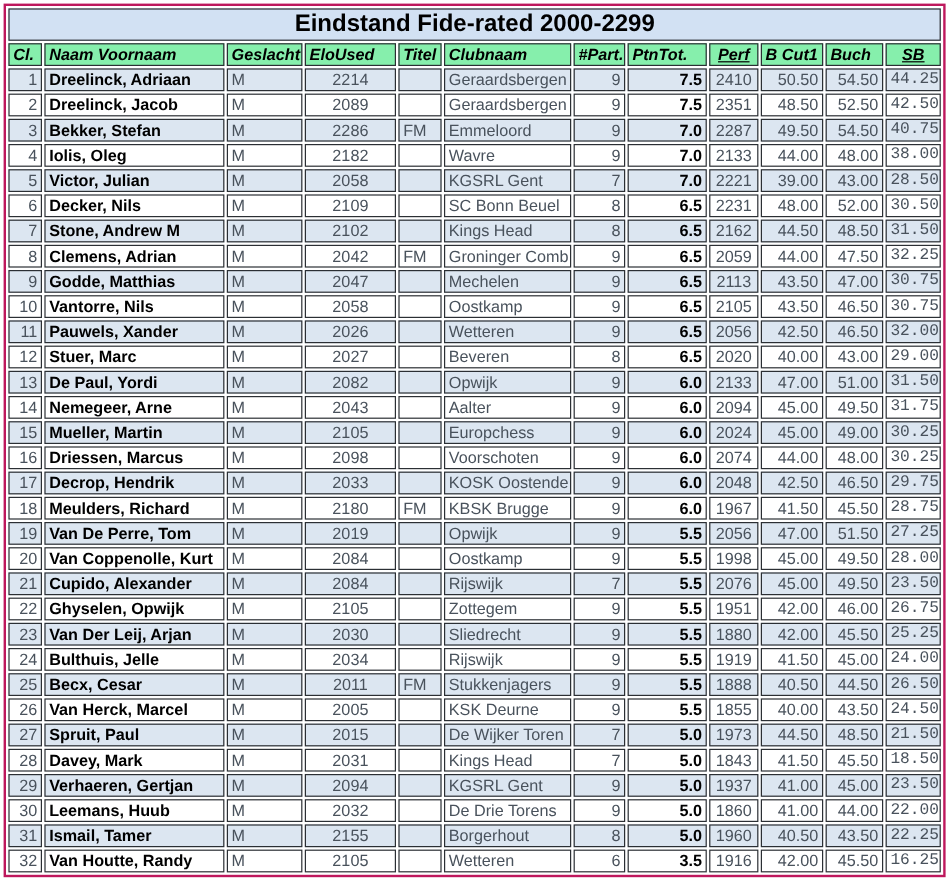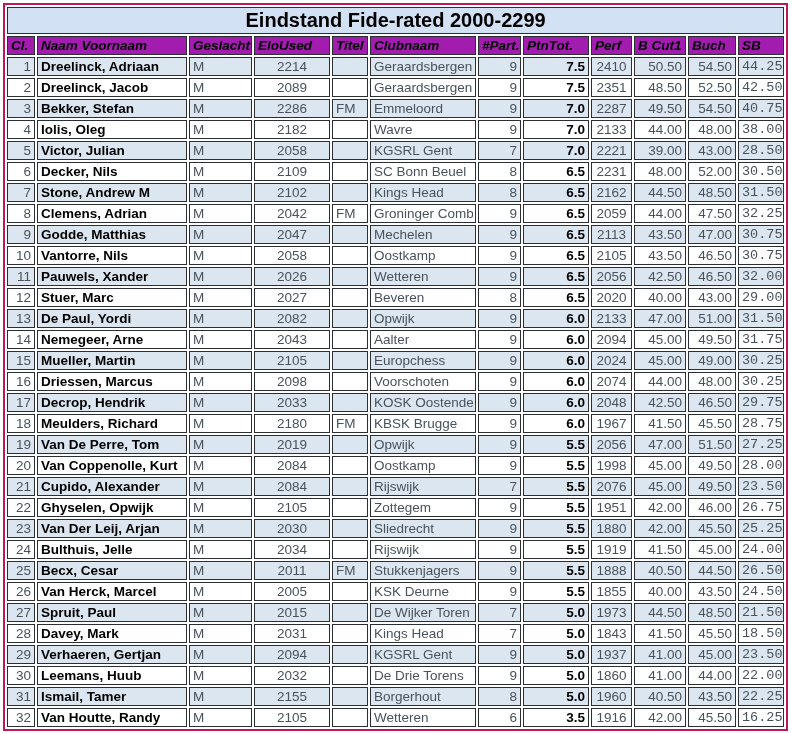--- a/index.html
+++ b/index.html
@@ -37,26 +37,26 @@
     font-size: 20px;
     line-height: 25px;
     font-weight: bold;
     font-style: normal;
     text-align: center;
     color: #000000;
   }
 
   
   tr.header-row th {
-    background: #a21caf;
+    background: #86efac;
     color: #000000;
     font-weight: bold;
     font-style: italic;
   }
-  tr.header-row th.h-right { text-align: left; }
+  tr.header-row th.h-right { text-align: center; text-decoration: underline; }
 
   
   tbody td { color: #49525c; background: #ffffff; }
   tbody tr:nth-child(odd) td { background: #dce6f1; }
 
   td.c-cl   { text-align: right; }
   td.c-name { font-weight: bold; color: #000000; }
   td.c-elo  { text-align: center; }
   td.c-part { text-align: right; }
   td.c-ptn  { text-align: right; font-weight: bold; color: #000000; margin-left: 47px; }

